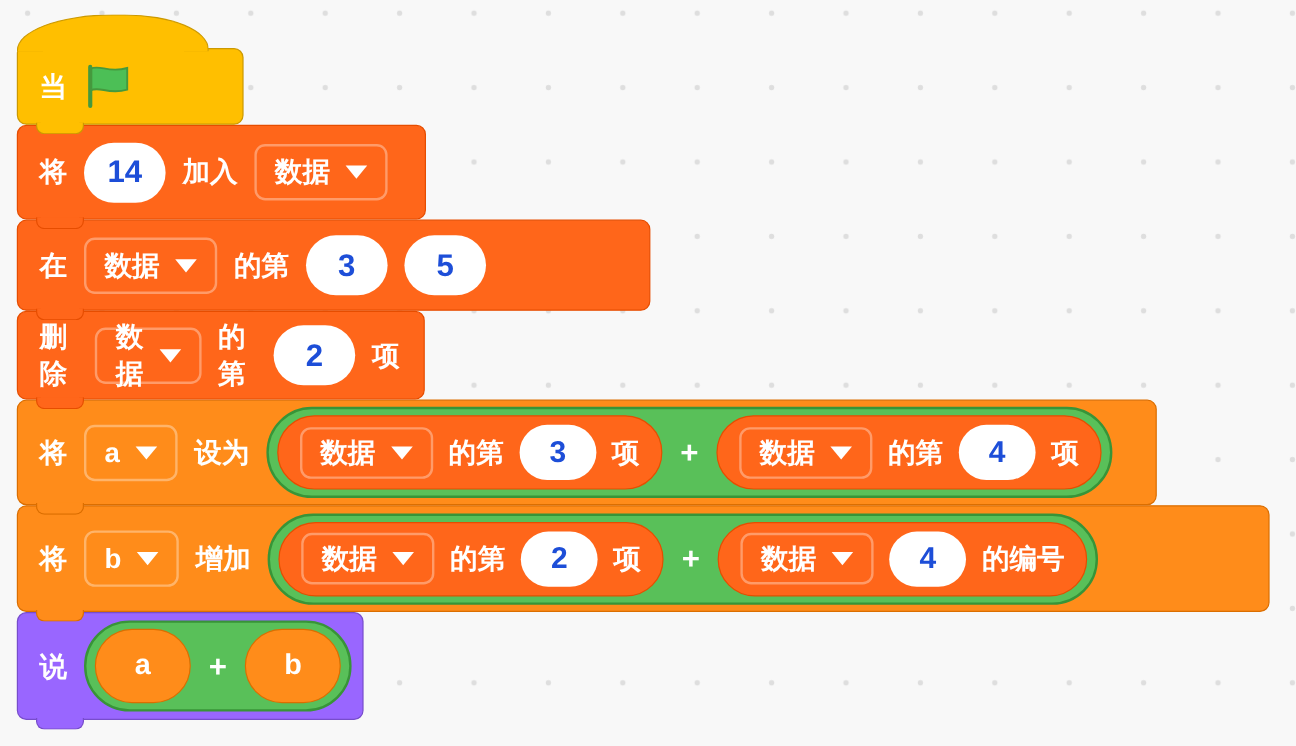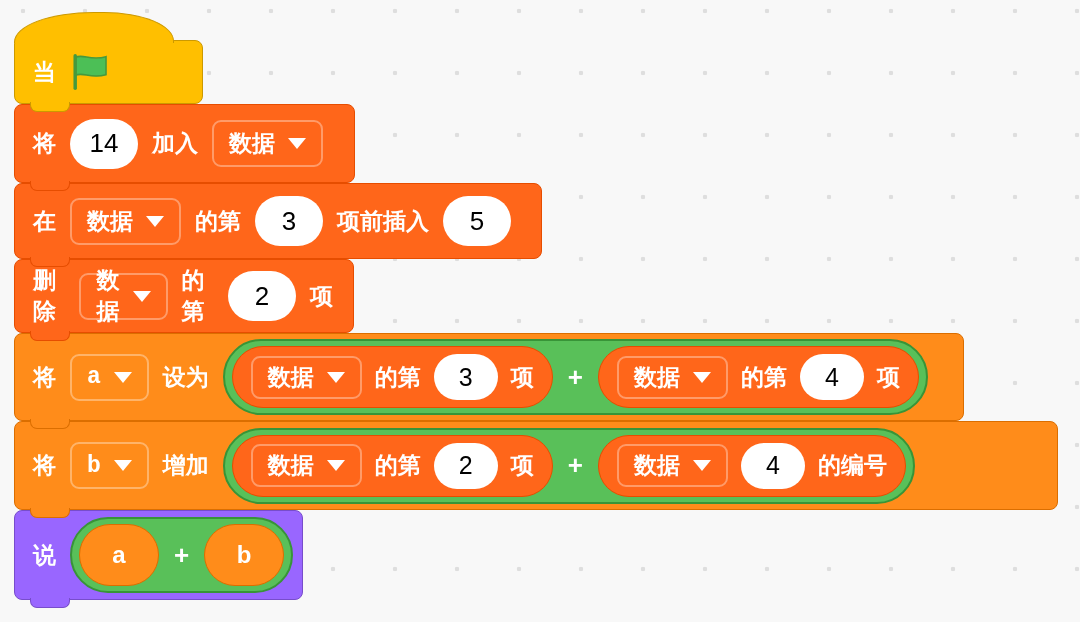--- a/index.html
+++ b/index.html
@@ -51,29 +51,29 @@
   .blk-delete { top:259px; width:340px;  height:74px; z-index:4; }
   .blk-set    { top:333px; width:950px;  height:88px; z-index:3; }
   .blk-change { top:421px; width:1044px; height:89px; z-index:2; }
   .blk-say    { top:510px; width:289px;  height:90px; z-index:1; }
 
   
   .oval {
     background:#fff; border-radius:999px;
     min-width:68px; height:50px; padding:0 14px;
     display:inline-flex; align-items:center; justify-content:center;
-    color:#000000; font-size:26px; font-weight:400;text-align:center;
+    color:#1d4ed8; font-size:26px; font-weight:700;text-align:center;
   }
   .oval.small { min-width:64px; height:46px; font-size:25px; }
 
   .dd {
     display:inline-flex; align-items:center; gap:13px;
     padding:0 15px; height:47px; border-radius:9px;
     border:2px solid rgba(255,255,255,0.35);
-    color:#fff; cursor:pointer;font-family:Liberation Mono, monospace;
+    color:#fff; cursor:pointer;
   }
   .dd.small { height:43px; }
   .caret {
     display:inline-block; width:0; height:0;
     border-left:9px solid transparent; border-right:9px solid transparent;
     border-top:11px solid #ffffff;
   }
 
   .rep {
     display:inline-flex; align-items:center; gap:13px;
@@ -123,21 +123,20 @@
   </div>
 
   <div class="blk b-list blk-insert">
     <span>在</span>
     <span class="dd">
       <span>数据</span>
       <span class="caret"></span>
     </span>
     <span>的第</span>
     <span class="oval">3</span>
-    <span>项前插入</span>
     <span class="oval">5</span>
   </div>
 
   <div class="blk b-list blk-delete">
     <span>删除</span>
     <span class="dd">
       <span>数据</span>
       <span class="caret"></span>
     </span>
     <span>的第</span>

